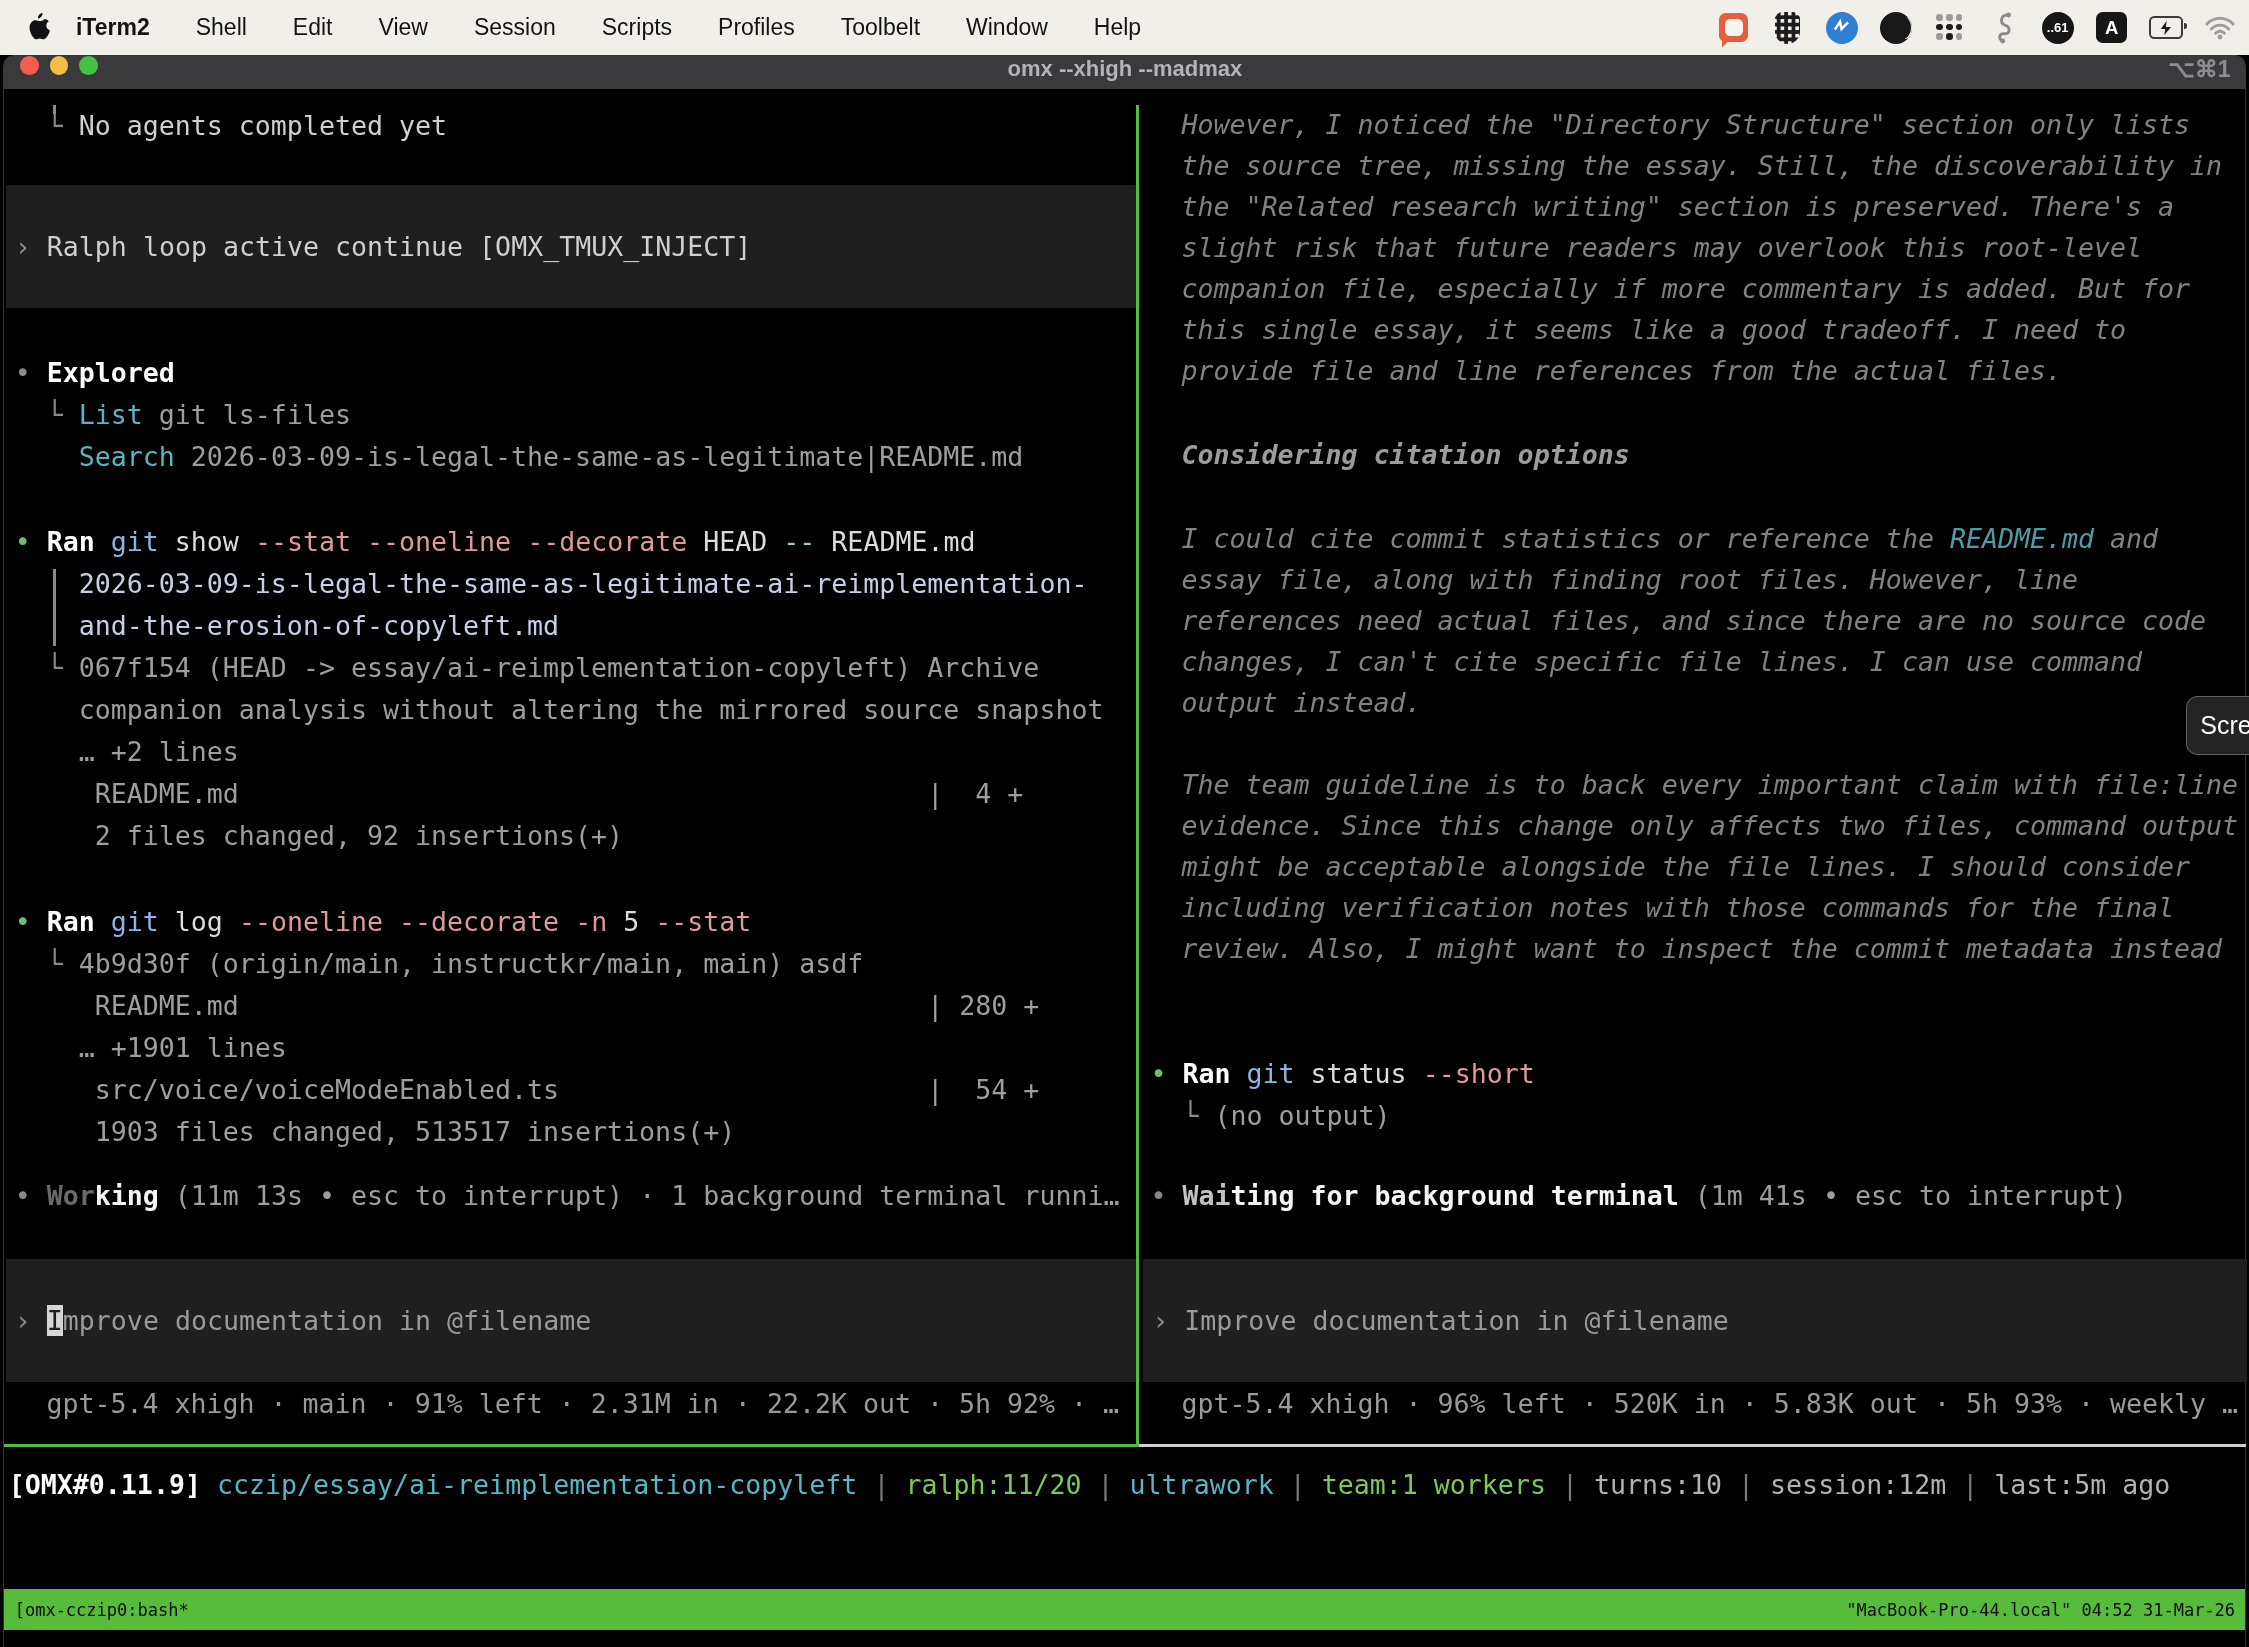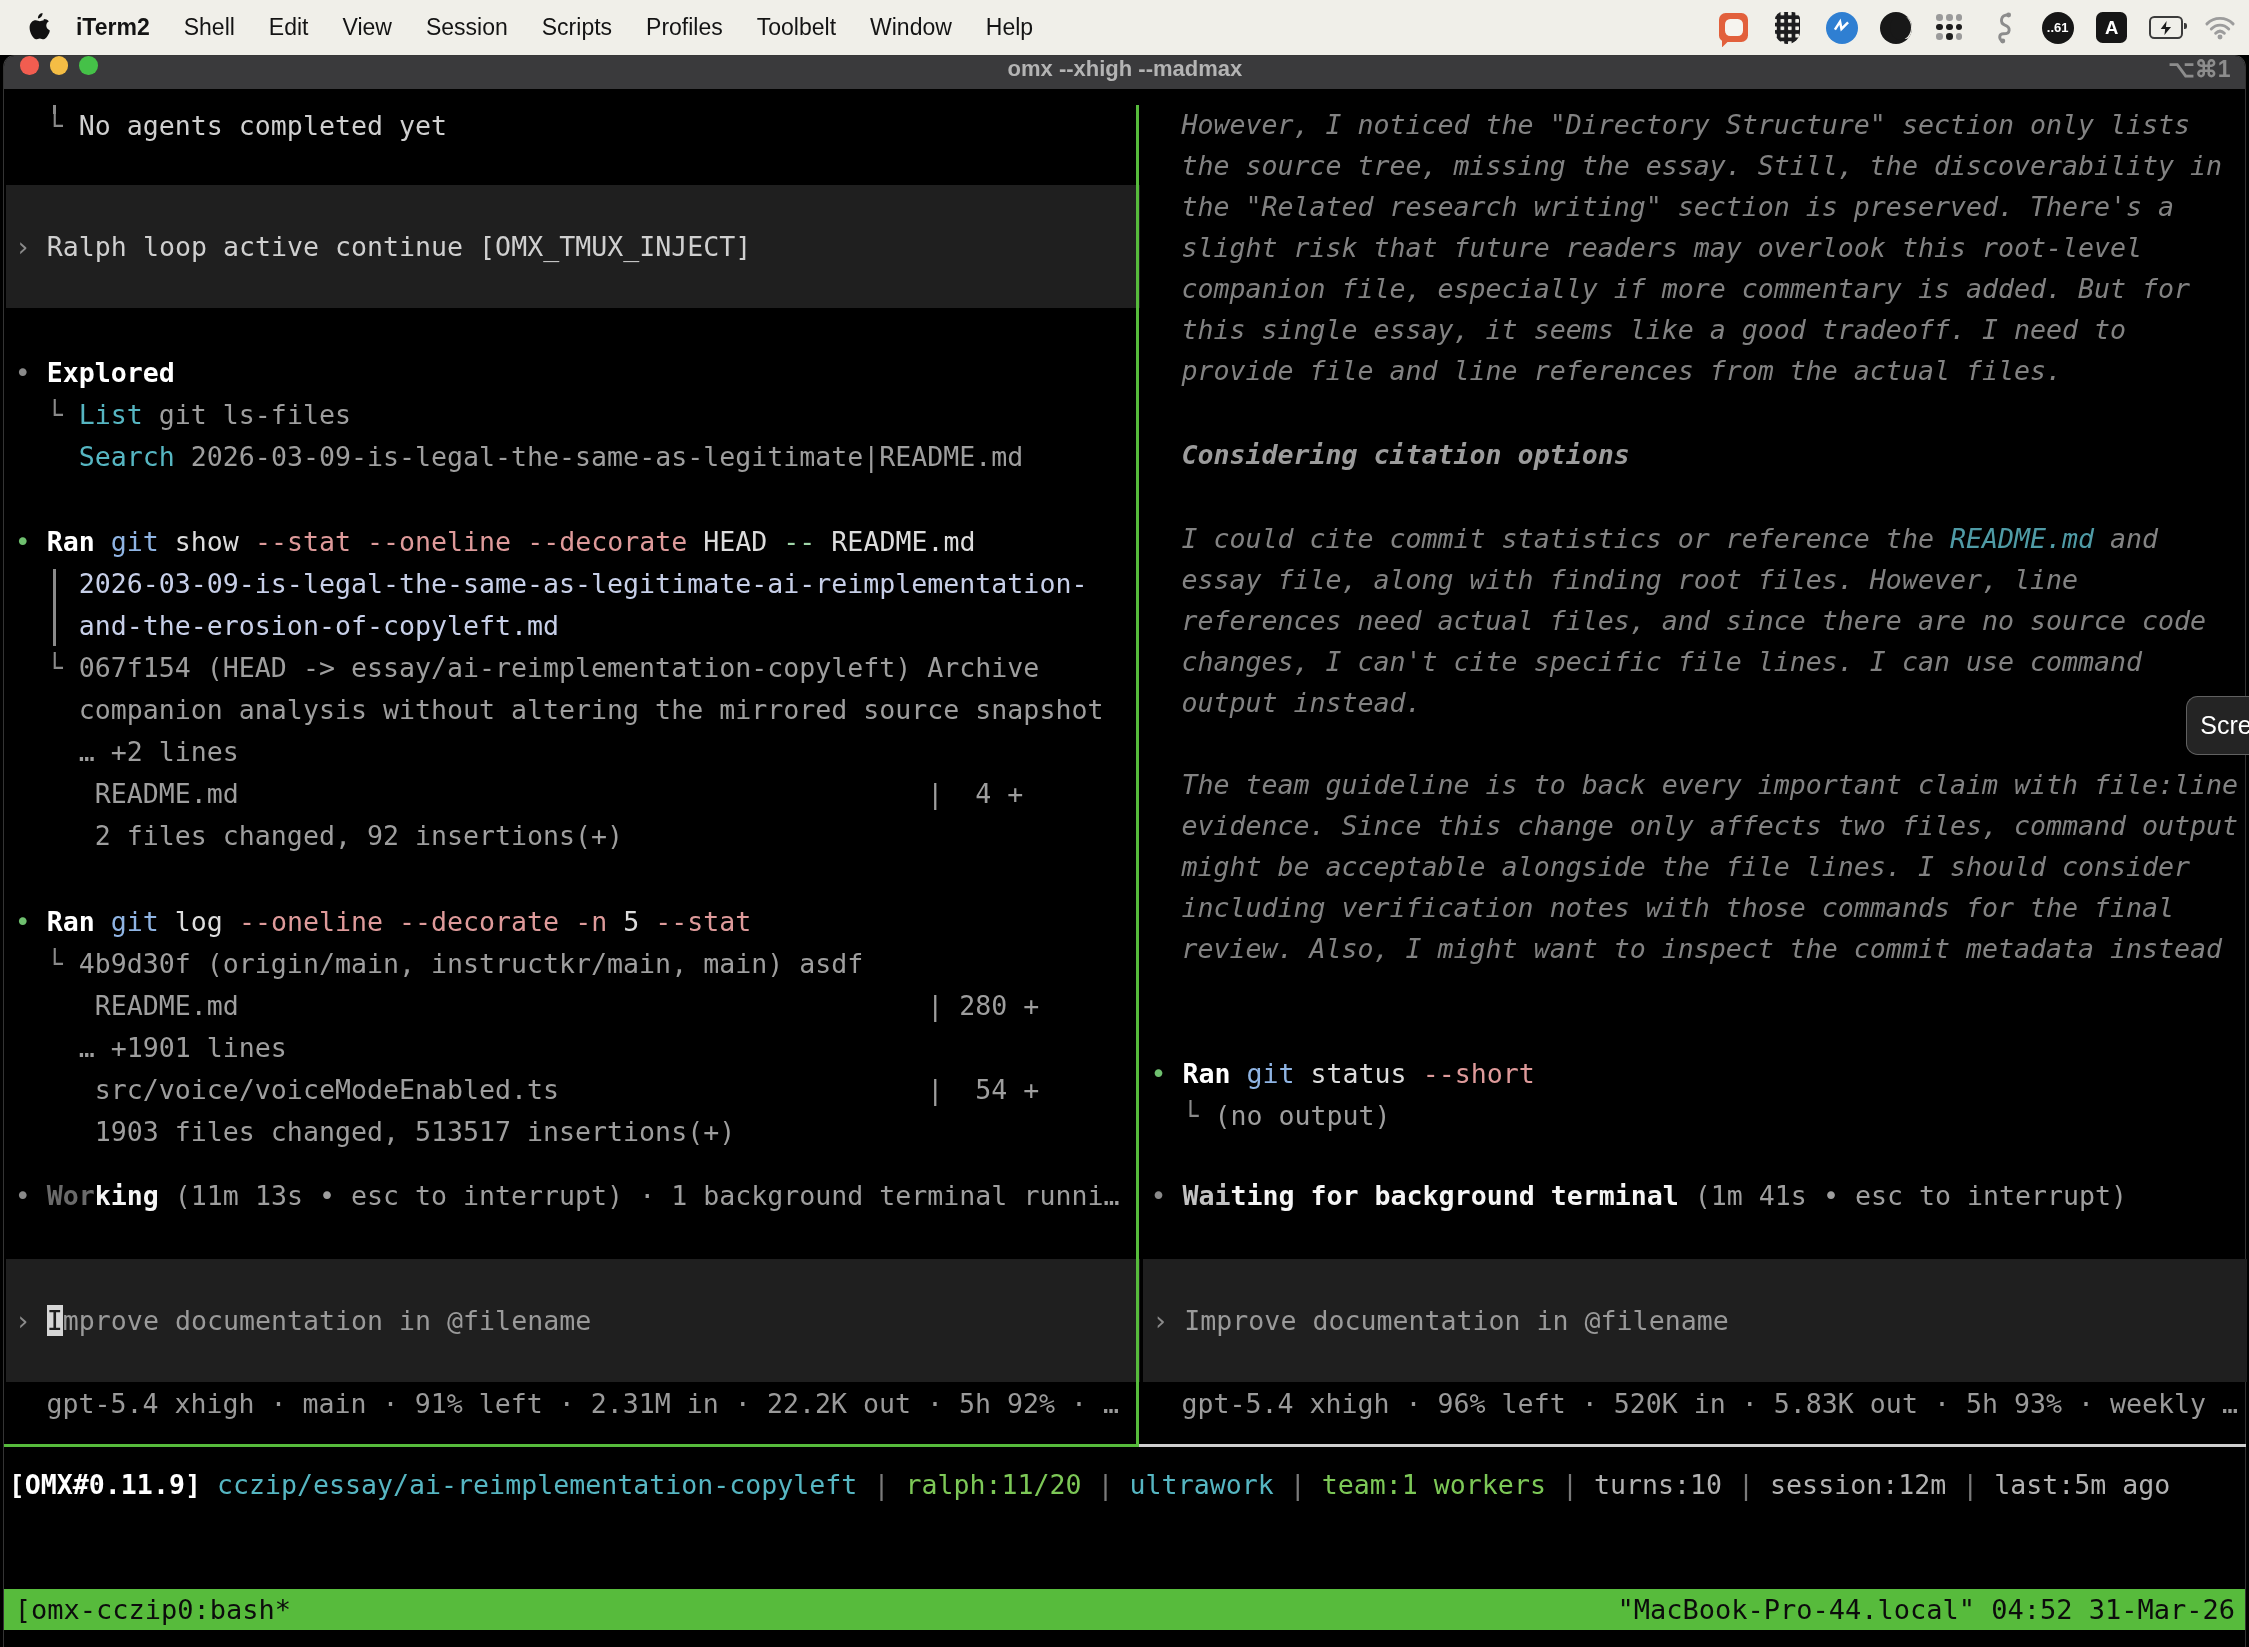--- a/index.html
+++ b/index.html
@@ -2,21 +2,21 @@
 <html style="font-size:11.8px"><head>
 <meta charset="utf-8">
 <style>
   html,body{margin:0;padding:0;background:#000;}
   .screen{position:relative;width:2250px;height:1648px;background:#000;overflow:hidden;
     font-family:"DejaVu Sans Mono",monospace;}
   
   .menubar{position:absolute;left:0;top:0;width:2250px;height:55px;background:#f0efe9;
     display:flex;align-items:center;font-family:"Liberation Sans",sans-serif;color:#1a1a1a;}
   .apple{margin-left:25px;display:flex;align-items:center;}
-  .menu-items{display:flex;align-items:center;margin-left:7.4px;}
+  .menu-items{display:flex;align-items:center;margin-left:7.4px;gap:12px;}
   .menu-item{font-size:23px;padding:0 17px;color:#141414;}
   .menu-item[data-idx="0"]{font-weight:700;}
   .status-icons{margin-left:auto;margin-right:13.3px;display:flex;align-items:center;gap:20px;}
   .mi{width:34px;height:34px;display:flex;align-items:center;justify-content:center;position:relative;}
   .ic-shot{width:29.5px;height:29.5px;background:#e2603c;border-radius:6.6px;position:relative;}
   .ic-shot:before{content:"";position:absolute;inset:5.9px;background:#f6f4ef;border-radius:5.2px;}
   .ic-shot:after{content:"";position:absolute;left:3px;bottom:-5.2px;width:10.3px;height:10.3px;background:#e2603c;
     clip-path:polygon(0 0,100% 0,0 100%);}
   .ic-shield{width:25px;height:32px;background:#1d1d1f;border-radius:7.4px 7.4px 12.5px 12.5px;
     background-image:radial-gradient(circle,#f0efe9 1.9px,transparent 2.2px);background-size:7.4px 7.4px;
@@ -59,21 +59,21 @@
   .s-cursor{background:#d6d6d6;color:#1e1e1e;}
   .s-th{color:#828282;font-style:italic;} .s-thb{color:#9c9c9c;font-style:italic;font-weight:700;}
   .s-thlink{color:#4f9ba6;font-style:italic;}
   .s-sep{color:#7a7a7a;} .s-g2{color:#7dc857;} .s-info{color:#b2b2b2;}
   .inputbox{position:absolute;background:#1f1f1f;display:flex;align-items:center;padding-left:8.9px;}
   .vline{position:absolute;background:#57bb3c;}
   .conn{position:absolute;background:#8a8a8a;}
   .hline-w{position:absolute;background:#cfcfcf;}
   .tmuxbar{position:absolute;left:0;top:1484px;width:100%;height:41px;background:#57bb3c;display:flex;
     align-items:center;justify-content:space-between;padding:0 10.3px;box-sizing:border-box;}
-  .tmuxbar span{font-size:27px;color:#0c0c0c;white-space:pre;}
+  .tmuxbar span{font-size:17px;color:#0c0c0c;white-space:pre;}
   .popup{position:absolute;left:2186px;top:696px;width:68px;height:59px;background:#242424;border:1.5px solid #616161;
     border-right:none;border-radius:11.8px 0 0 11.8px;display:flex;align-items:center;color:#fff;
     font-family:"Liberation Sans",sans-serif;font-size:25px;padding-left:13.3px;box-sizing:border-box;}
 </style>
 </head>
 <body>
 
 <div class="screen">
 
   <div class="menubar">

